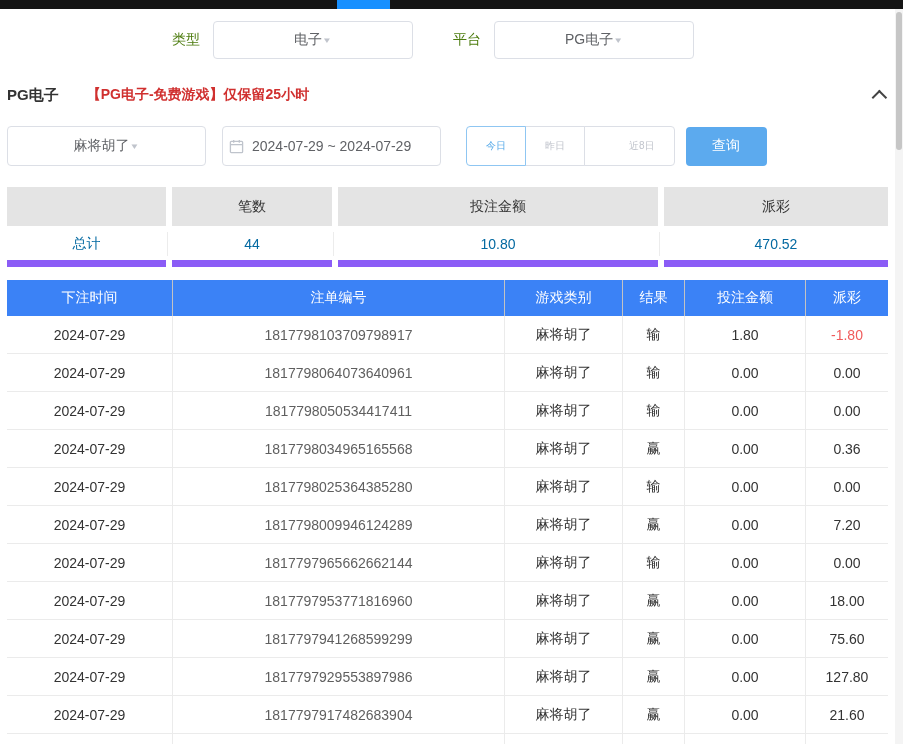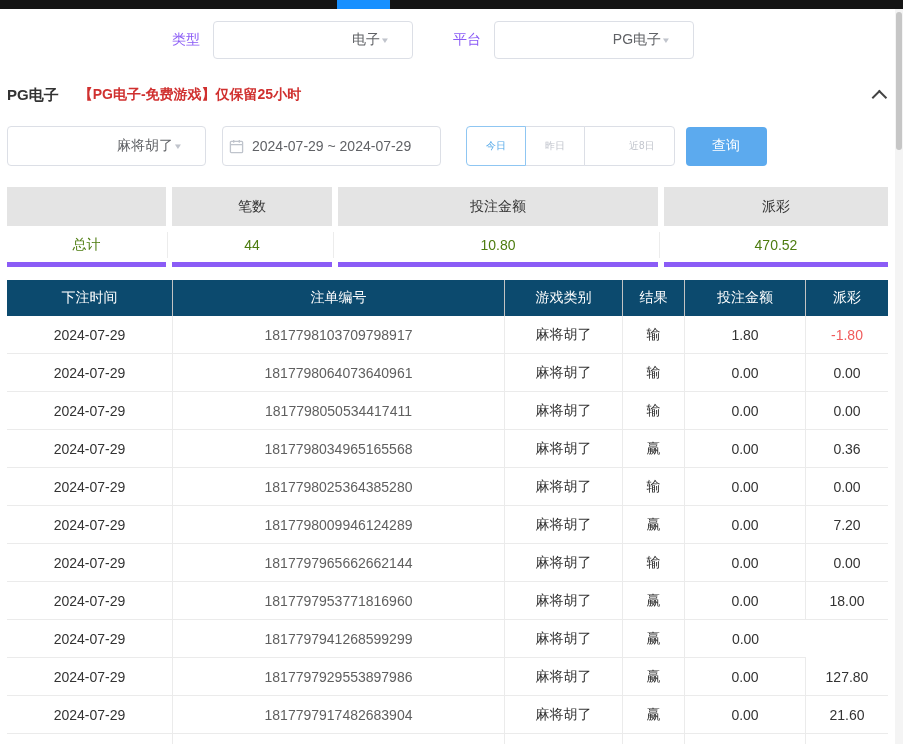--- a/index.html
+++ b/index.html
@@ -10,33 +10,33 @@
     overflow: hidden;
     position: relative;
     color: #333;
   }
   
   .topbar { height: 9px; background: #151515; position: relative; width: 100%; }
   .topbar-accent { position: absolute; left: 337px; top: 0; width: 53px; height: 9px; background: #1890ff; }
 
   
   .filter-row { display: flex; align-items: center; margin: 11px 23px 0 172px; height: 40px; }
-  .flabel { font-size: 14px; color: #8b5cf6; margin-right: 13px; }
+  .flabel { font-size: 14px; color: #4d7c0f; margin-right: 13px; }
   .select-box {
     width: 200px; height: 38px; border: 1px solid #dcdfe6; border-radius: 4px;
-    display: flex; align-items: center; justify-content: flex-end;
+    display: flex; align-items: center; justify-content: center;
     padding: 0 22px; font-size: 14px; color: #606266; background: #fff; cursor: pointer;
   }
   .caret { color: #c0c4cc; font-size: 10px; transform: scaleY(.8); }
   .gap40 { width: 40px; }
 
   
   .section-row { display: flex; align-items: center; margin: 24px 16px 0 7px; height: 22px; }
   .section-title { font-size: 15px; font-weight: 700; color: #333; }
-  .section-notice { font-size: 14px; font-weight: 700; color: #d0302f; margin-left: 20px; }
+  .section-notice { font-size: 14px; font-weight: 700; color: #d0302f; margin-left: 28px; }
   .chevron-up {
     margin-left: auto; width: 11px; height: 11px;
     border-left: 2px solid #444; border-top: 2px solid #444;
     transform: rotate(45deg) translateY(3px); cursor: pointer;
   }
 
   
   .query-row { display: flex; align-items: center; margin: 19px 15px 0 7px; height: 42px; }
   .game-select { width: 199px; height: 40px; }
   .date-box {
@@ -56,26 +56,26 @@
   .qbtn.active { color: #53a8e8; border-color: #8fc6f2; position: relative; z-index: 1; }
   .search-btn {
     margin-left: 11px; width: 81px; height: 39px; background: #5caaee; border: none;
     border-radius: 4px; color: #fff; font-size: 14px; cursor: pointer; font-family: inherit;
   }
 
   
   .summary { margin: 20px 15px 0 7px; font-size: 14px; }
   .sum-grid { display: grid; grid-template-columns: 159px 160px 320px 1fr; column-gap: 6px; }
   .sum-hcell { background: #e4e4e4; height: 39px; display: flex; align-items: center; justify-content: center; color: #333; margin-bottom: 2px; }
-  .sum-bcell { background: #fff; height: 39px; display: flex; align-items: center; justify-content: center; color: #4d7c0f; border-bottom: 5px solid #8b5cf6; position: relative; }
+  .sum-bcell { background: #fff; height: 39px; display: flex; align-items: center; justify-content: center; color: #0369a1; border-bottom: 7px solid #8b5cf6; position: relative; }
   .sum-bcell:not(:last-child)::after { content: ""; position: absolute; right: -2px; top: 4px; bottom: 4px; width: 1px; background: #ececec; }
 
   
   .bet-table { margin: 13px 15px 0 7px; font-size: 14px; }
-  .thead { display: grid; grid-template-columns: 166px 332px 118px 62px 121px 1fr; background: #0c4a6e; height: 36px; }
+  .thead { display: grid; grid-template-columns: 166px 332px 118px 62px 121px 1fr; background: #3b82f6; height: 36px; }
   .hcell { color: #fff; display: flex; align-items: center; justify-content: center; border-right: 1px solid #c3c3c3; }
   .hcell:last-child { border-right: none; }
   .trow { display: grid; grid-template-columns: 166px 332px 118px 62px 121px 1fr; height: 38px; }
   .tcell {
     display: flex; align-items: center; justify-content: center;
     border-bottom: 1px solid #ebebeb; border-right: 1px solid #ebebeb; color: #333;
     overflow: hidden; white-space: nowrap;
   }
   .tcell:last-child { border-right: none; }
   .col-order { color: #5f5f5f; }
@@ -224,20 +224,21 @@
         <div class="tcell col-result">赢</div>
         <div class="tcell col-bet">0.00</div>
         <div class="tcell col-payout">18.00</div>
       </div>
       <div class="trow">
         <div class="tcell col-date">2024-07-29</div>
         <div class="tcell col-order">1817797941268599299</div>
         <div class="tcell col-game">麻将胡了</div>
         <div class="tcell col-result">赢</div>
         <div class="tcell col-bet">0.00</div>
+        <div class="tcell col-payout">75.60</div>
       </div>
       <div class="trow">
         <div class="tcell col-date">2024-07-29</div>
         <div class="tcell col-order">1817797929553897986</div>
         <div class="tcell col-game">麻将胡了</div>
         <div class="tcell col-result">赢</div>
         <div class="tcell col-bet">0.00</div>
         <div class="tcell col-payout">127.80</div>
       </div>
       <div class="trow">

